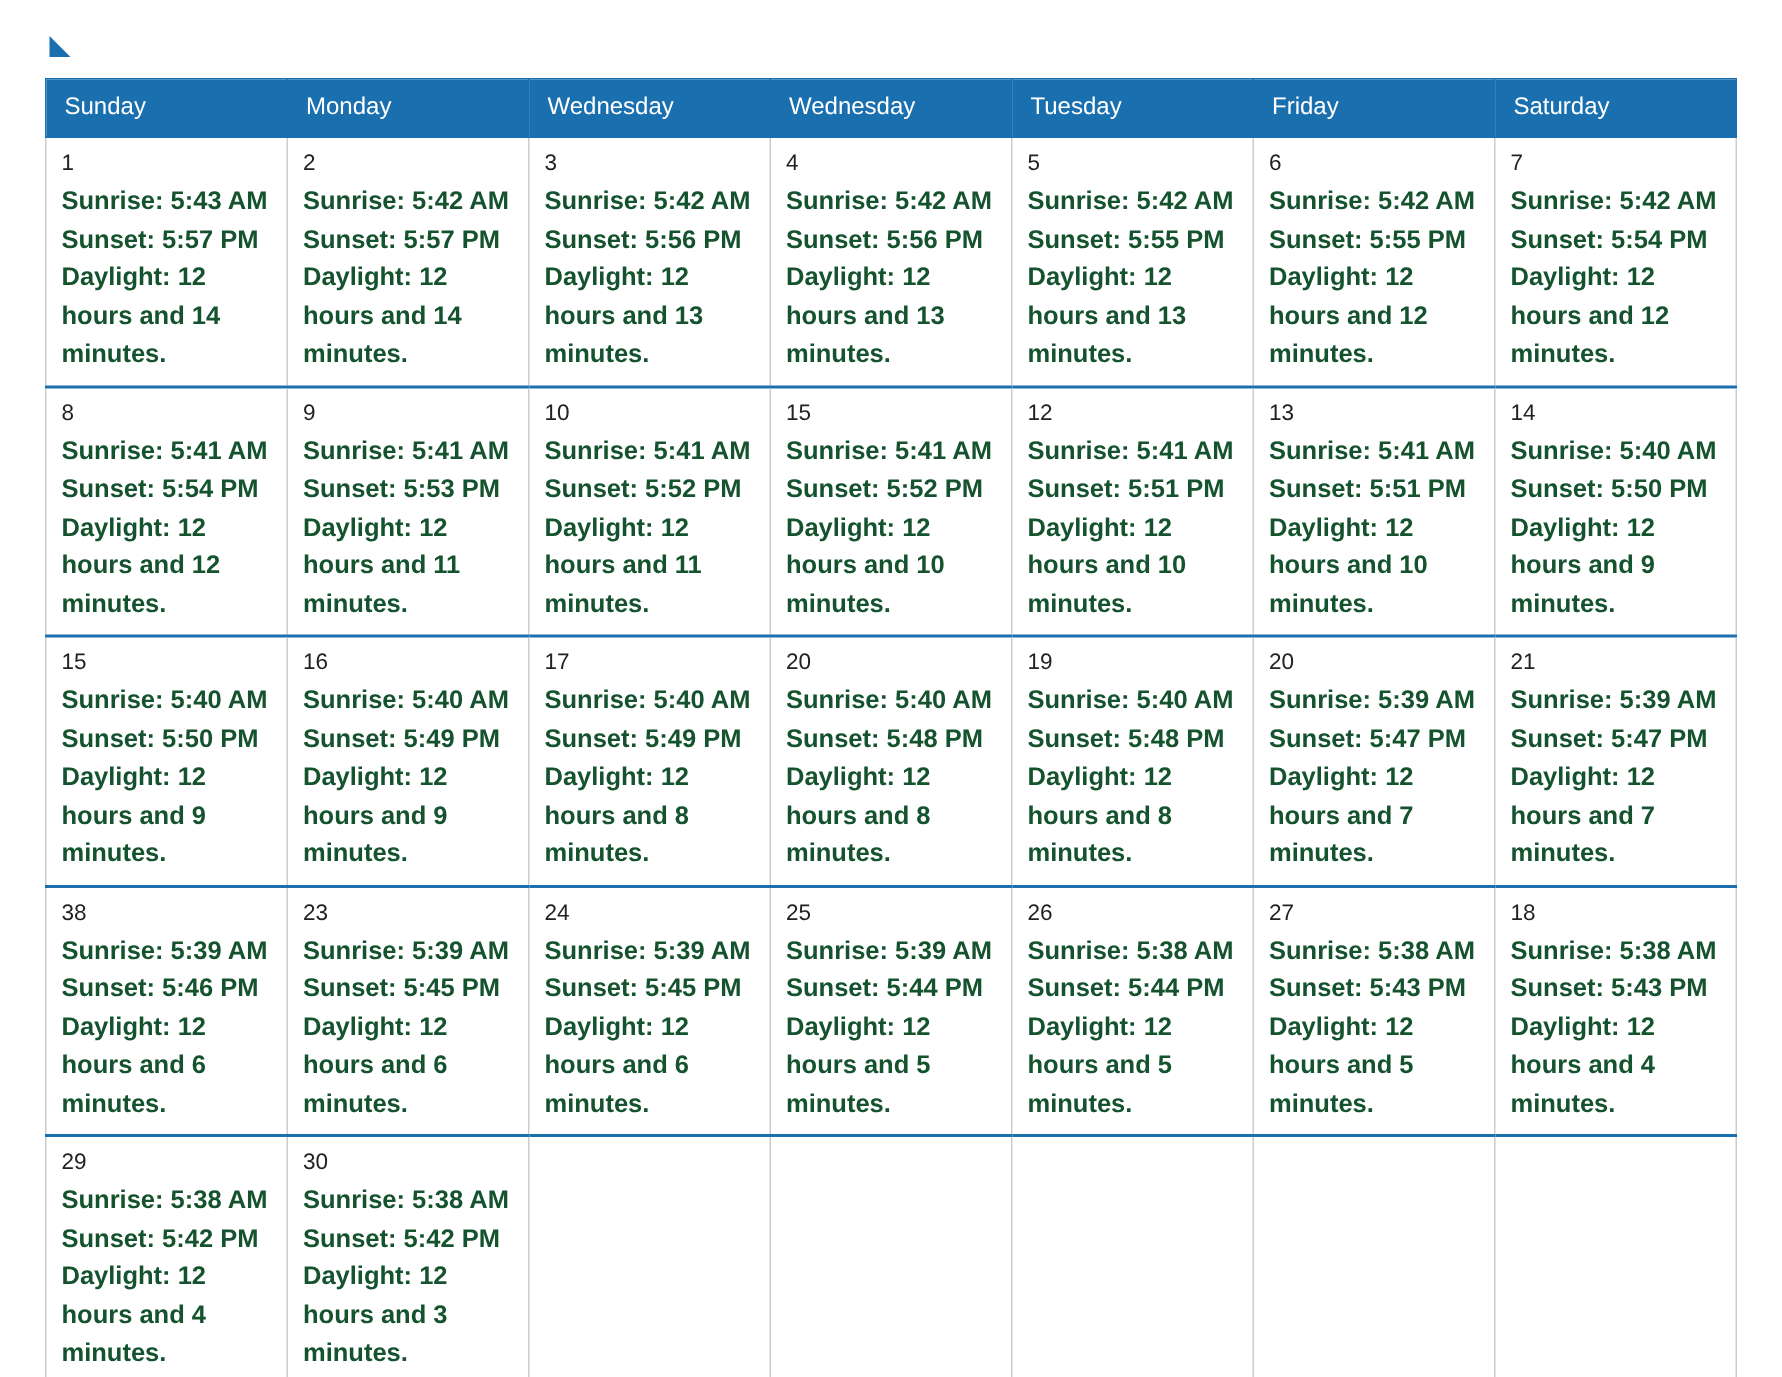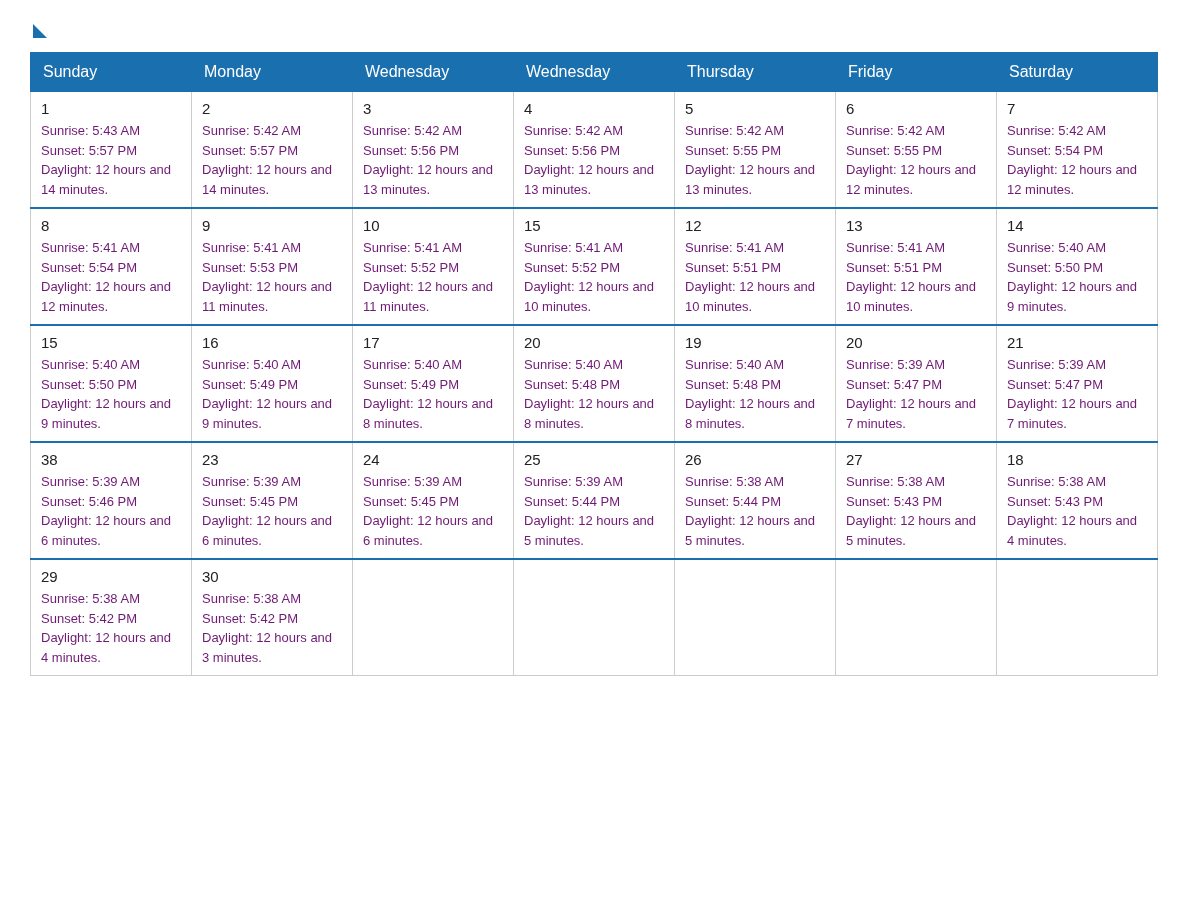--- a/index.html
+++ b/index.html
@@ -88,23 +88,24 @@
       border-bottom: 2px solid #1a6faf;
     }
     .day-number {
       font-size: 15px;
       font-weight: normal;
       color: #222;
       display: block;
       margin-bottom: 4px;
     }
     .day-info {
-      font-size: 13px;
+      font-size: 17px;
       line-height: 1.5;
-      color: #701a75;
+      color: #14532d;
+      font-weight: bold;
     }
     .empty-cell {
       background: #fff;
     }
   </style>
 </head>
 <body>
 
 <div class="header">
   <div class="logo">
@@ -120,21 +121,21 @@
   </div>
 </div>
 
 <table class="calendar">
   <thead>
     <tr>
     <th>Sunday</th>
         <th>Monday</th>
         <th>Wednesday</th>
         <th>Wednesday</th>
-        <th>Thursday</th>
+        <th>Tuesday</th>
         <th>Friday</th>
         <th>Saturday</th>
       </tr>
   </thead>
   <tbody id="calendar-body">
   <tr>
         <td><span class="day-number">1</span>
         <span class="day-info">Sunrise: 5:43 AM<br>Sunset: 5:57 PM<br>Daylight: 12 hours and 14 minutes.</span></td>
         <td><span class="day-number">2</span>
         <span class="day-info">Sunrise: 5:42 AM<br>Sunset: 5:57 PM<br>Daylight: 12 hours and 14 minutes.</span></td>

